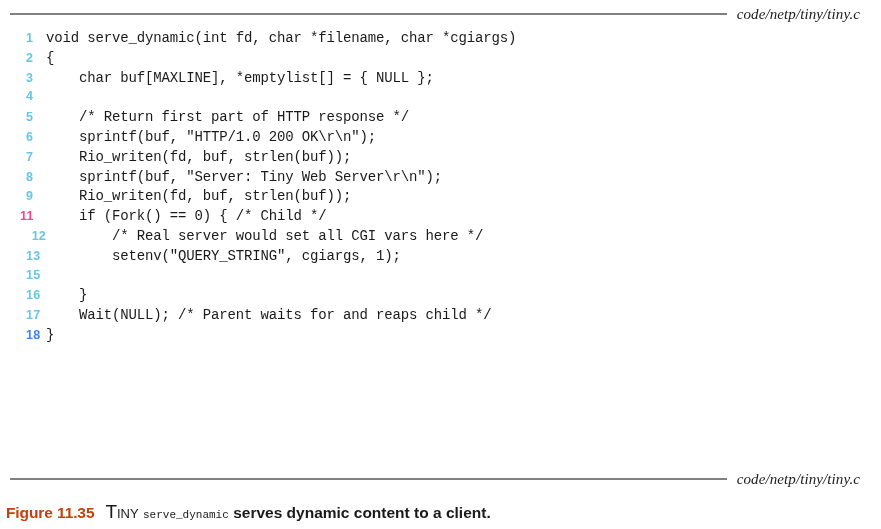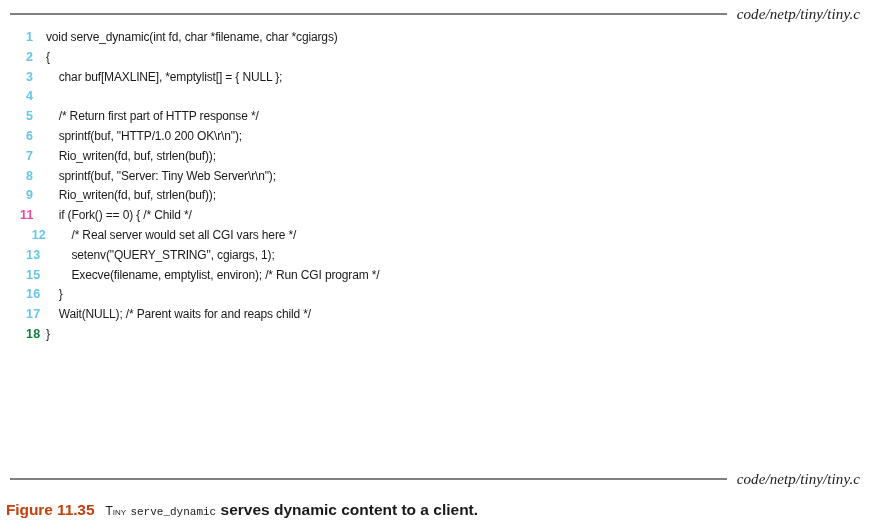--- a/index.html
+++ b/index.html
@@ -74,22 +74,22 @@
     box-sizing: border-box;
     color: #67c6e8;
     font-family: "Liberation Sans", sans-serif;
     font-size: 12.5px;
     font-weight: 600;
     text-align: left;
     letter-spacing: 0.2px;
   }
   .codetext {
     flex: 1 1 auto;
-    font-family: Liberation Sans, sans-serif;
-    font-size: 12px;
+    font-family: Liberation Mono, monospace;
+    font-size: 14px;
     color: #1a1a1a;
     white-space: pre;
     letter-spacing: -0.15px;
   }
 
   
   .caption {
     position: absolute;
     left: 6px;
     top: 501px;
@@ -101,21 +101,21 @@
   }
   .caption .fig-label {
     color: #56c2e8;
     font-weight: bold;
     letter-spacing: -0.1px;
   }
   .caption .cap-gap { display: inline-block; width: 11px; }
   .caption .smallcaps {
     font-variant: small-caps;
     font-weight: normal;
-    font-size: 12px;
+    font-size: 19px;
   }
   .caption .mono {
     font-family: "Liberation Mono", "DejaVu Sans Mono", monospace;
     font-size: 11px;
     font-weight: normal;
   }
   .caption .cap-bold { font-weight: bold; }
 </style>
 </head>
 <body>
@@ -133,24 +133,24 @@
       <div class="code-line"><span class="lineno" style="color: rgb(103, 198, 232);">3</span><span class="codetext">    char buf[MAXLINE], *emptylist[] = { NULL };</span></div>
       <div class="code-line"><span class="lineno" style="color: rgb(103, 198, 232);">4</span><span class="codetext"></span></div>
       <div class="code-line"><span class="lineno" style="color: rgb(103, 198, 232);">5</span><span class="codetext">    /* Return first part of HTTP response */</span></div>
       <div class="code-line"><span class="lineno" style="color: rgb(103, 198, 232);">6</span><span class="codetext">    sprintf(buf, "HTTP/1.0 200 OK\r\n");</span></div>
       <div class="code-line"><span class="lineno" style="color: rgb(103, 198, 232);">7</span><span class="codetext">    Rio_writen(fd, buf, strlen(buf));</span></div>
       <div class="code-line"><span class="lineno" style="color: rgb(103, 198, 232);">8</span><span class="codetext">    sprintf(buf, "Server: Tiny Web Server\r\n");</span></div>
       <div class="code-line"><span class="lineno" style="color: rgb(103, 198, 232);">9</span><span class="codetext">    Rio_writen(fd, buf, strlen(buf));</span></div>
       <div class="code-line"><span class="lineno" style="color: #ec4899; padding-left: 20px;">11</span><span class="codetext">    if (Fork() == 0) { /* Child */</span></div>
       <div class="code-line"><span class="lineno" style="color: rgb(103, 198, 232); text-align: right;">12</span><span class="codetext">        /* Real server would set all CGI vars here */</span></div>
       <div class="code-line"><span class="lineno" style="color: rgb(103, 198, 232);">13</span><span class="codetext">        setenv("QUERY_STRING", cgiargs, 1);</span></div>
-      <div class="code-line"><span class="lineno" style="color: rgb(103, 198, 232);">15</span><span class="codetext">        Execve(filename, emptylist, environ); /* Run CGI program */</span></div>
+      <div class="code-line"><span class="lineno" style="color: rgb(103, 198, 232);">15</span></div>
       <div class="code-line"><span class="lineno" style="color: rgb(103, 198, 232);">16</span><span class="codetext">    }</span></div>
       <div class="code-line"><span class="lineno" style="color: rgb(103, 198, 232);">17</span><span class="codetext">    Wait(NULL); /* Parent waits for and reaps child */</span></div>
-      <div class="code-line"><span class="lineno" style="color: #15803d;">18</span><span class="codetext">}</span></div>
+      <div class="code-line"><span class="lineno" style="color: #3b82f6;">18</span><span class="codetext">}</span></div>
     </div>
 
   <div class="rule-row bottom">
     <div class="rule-line" style="background: rgb(128, 128, 128);"></div>
     <div class="code-path">code/netp/tiny/tiny.c</div>
   </div>
 
   <div class="caption">
     <span class="fig-label" style="color: #c2410c;">Figure 11.35</span><span class="cap-gap"></span><span class="smallcaps">Tiny</span> <span class="mono">serve_dynamic</span> <span class="cap-bold">serves dynamic content to a client.</span>
   </div>

